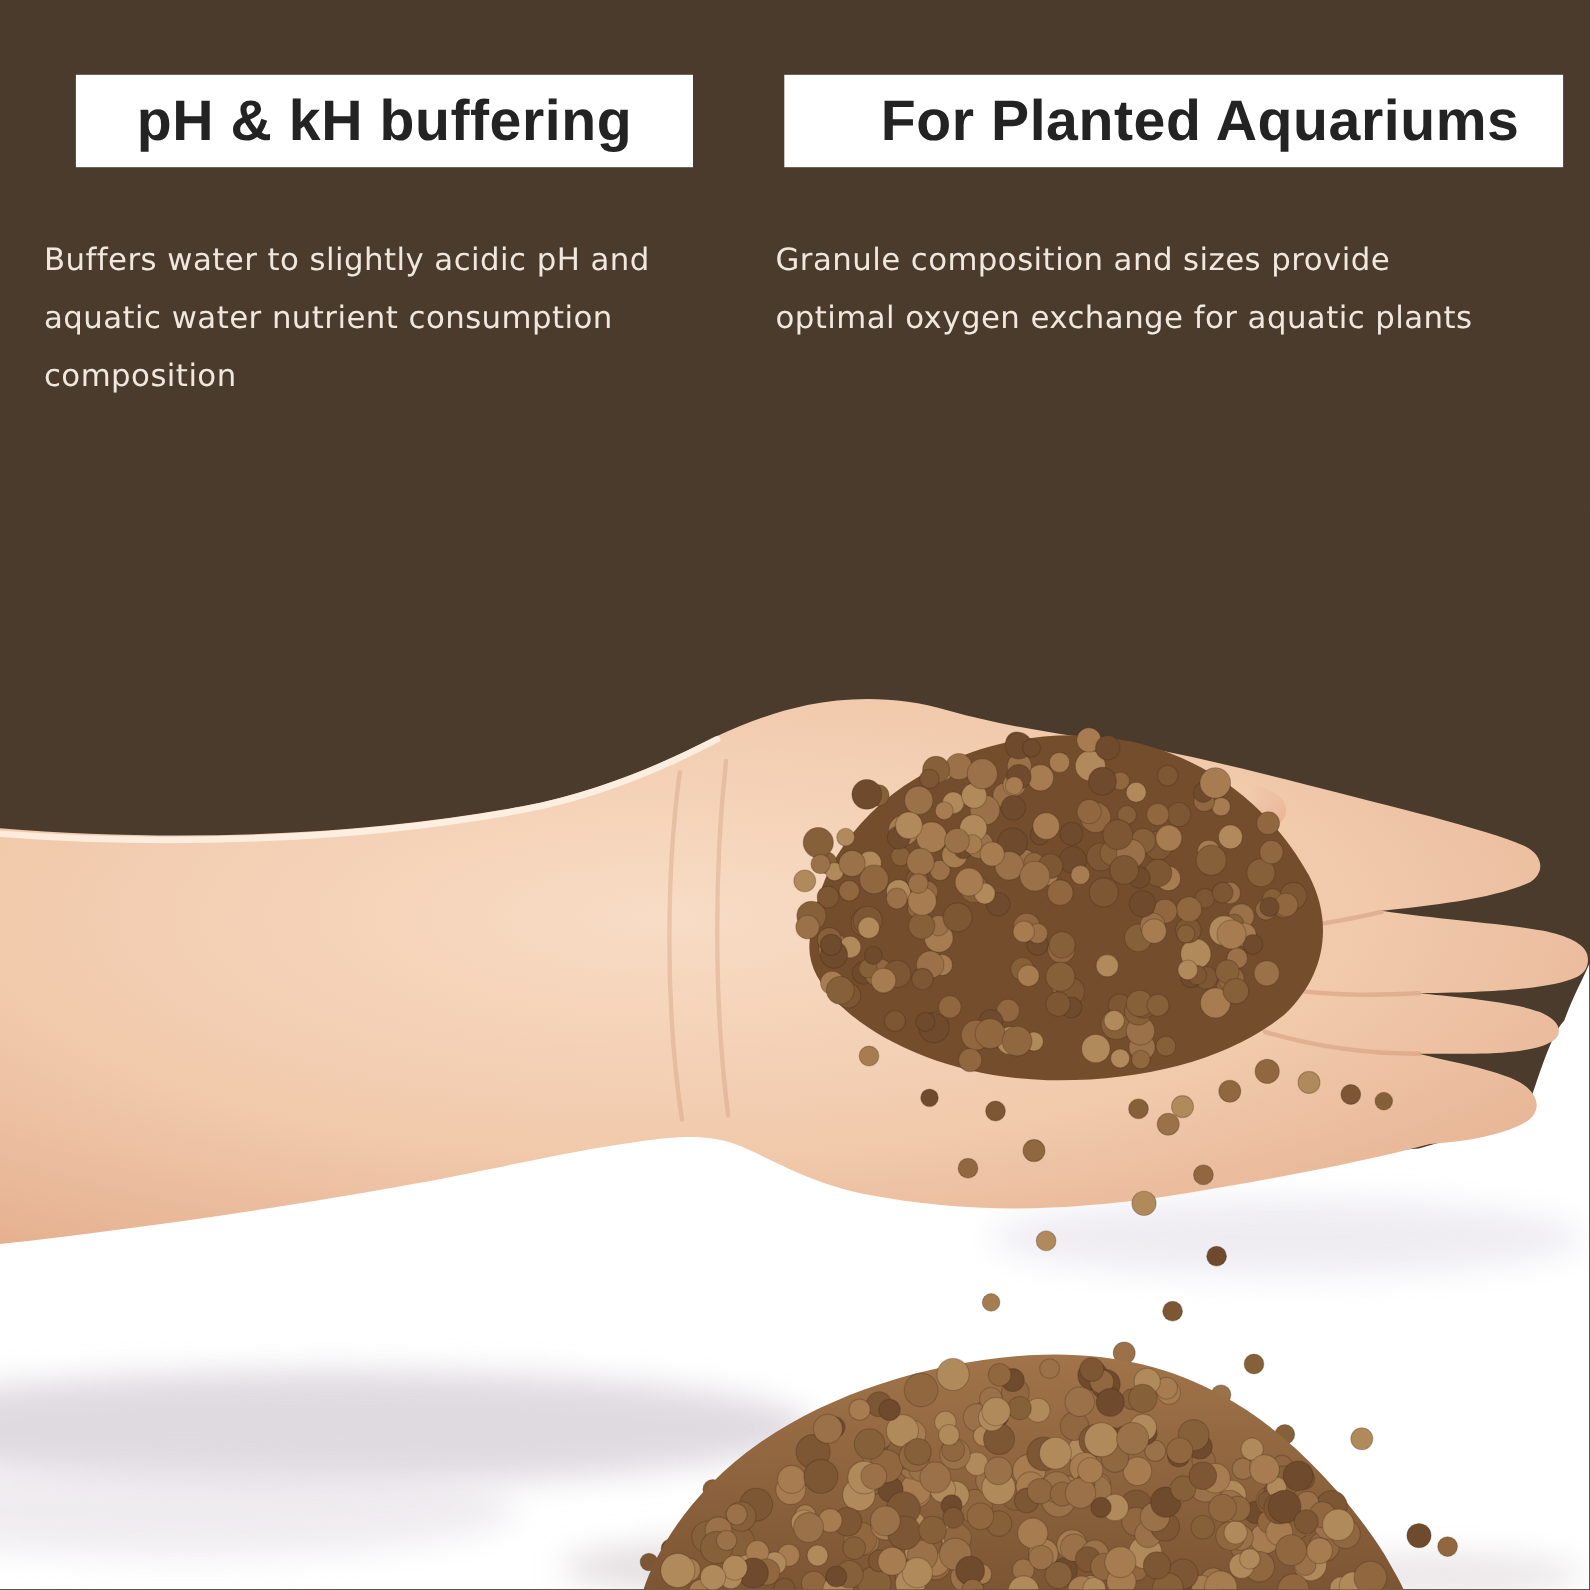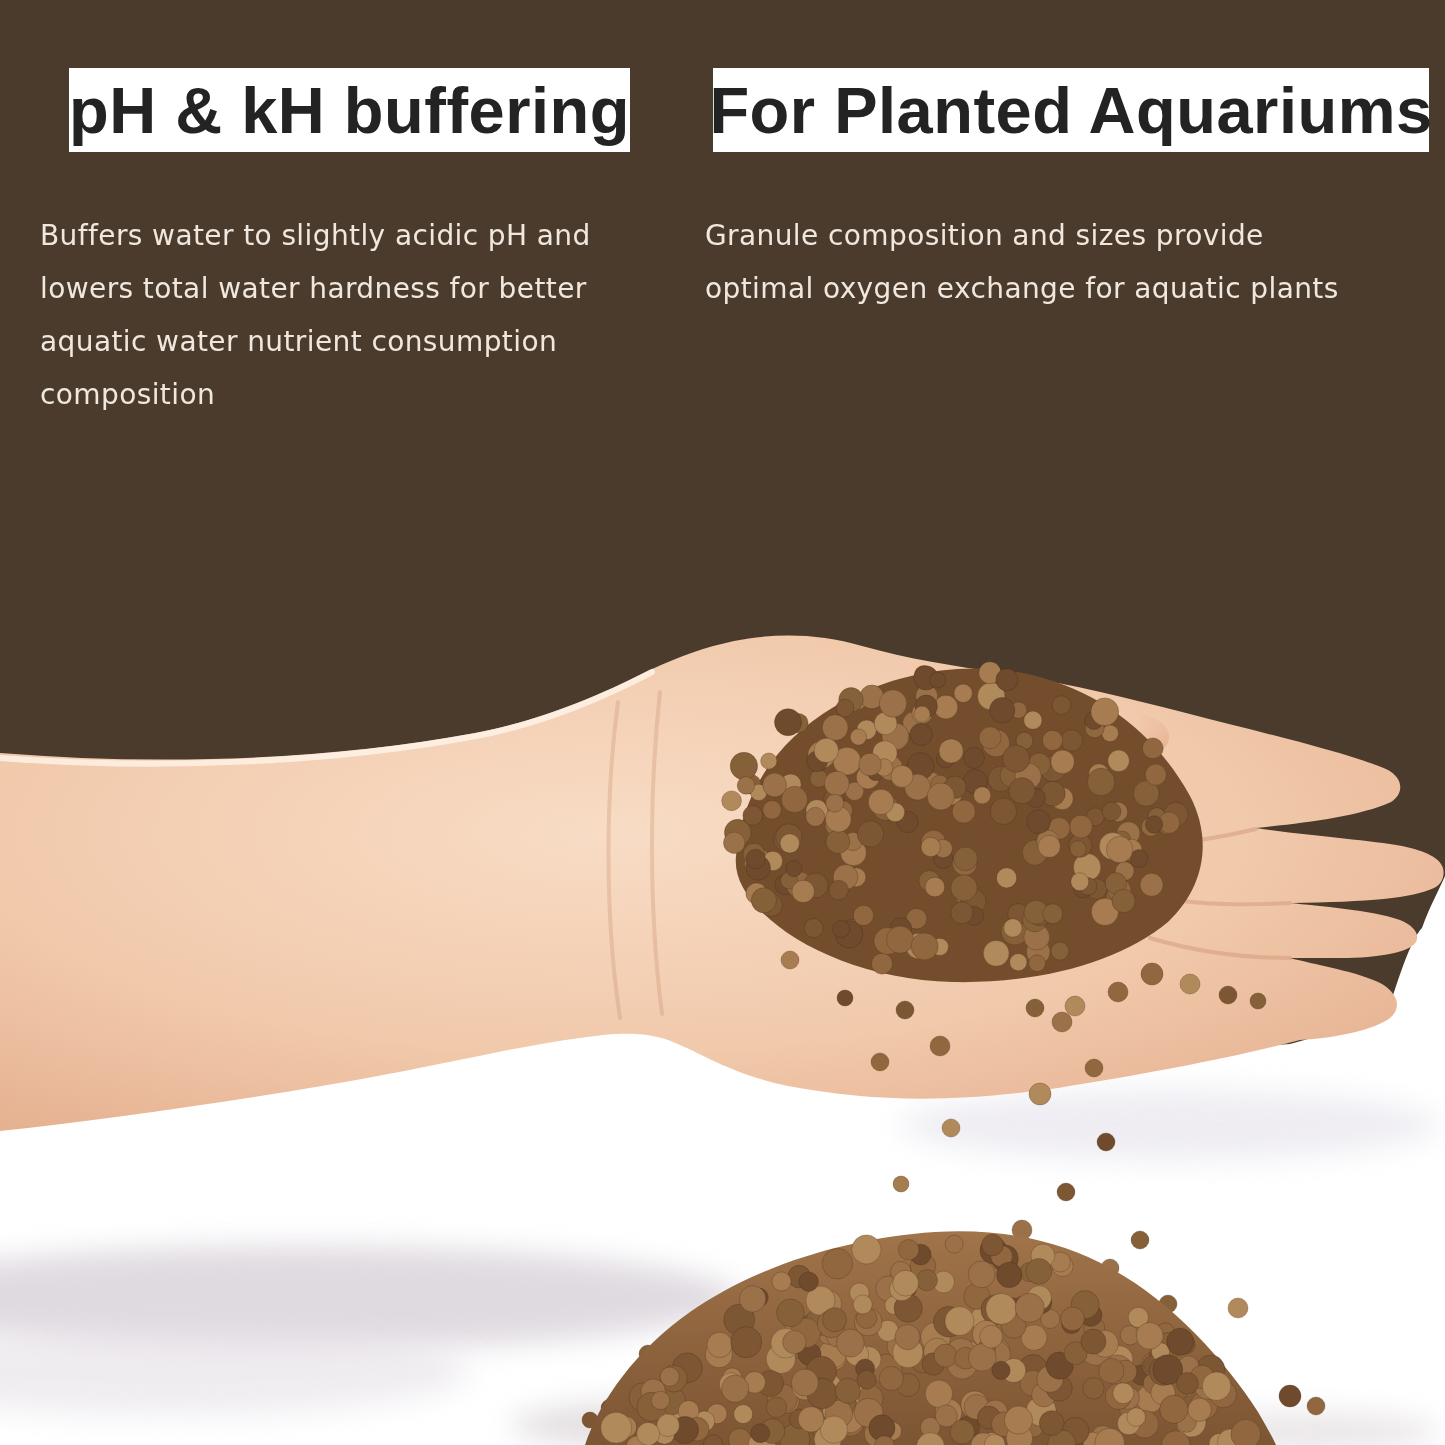--- a/index.html
+++ b/index.html
@@ -9,23 +9,23 @@
     font-family:"Liberation Sans",sans-serif;
   }
   #photo{position:absolute;left:0;top:0;}
 
   .header-box{
     position:absolute;top:68px;height:84px;
     background:var(--header-box-bg,#ffffff);
     display:flex;align-items:center;justify-content:center;
   }
   #left-header{left:69px;width:561px;}
-  #right-header{left:713px;width:716px;}
+  #right-header{left:713px;width:660px;padding-left:48px;}
   .header-box span{
-    font-weight:700;font-size:65px;letter-spacing:.5px;white-space:nowrap;
+    font-weight:700;font-size:52px;letter-spacing:.5px;white-space:nowrap;
     color:var(--header-text,#232323);
   }
 
   .body-text{
     position:absolute;top:209px;text-align:left;
     font-size:28px;line-height:53px;letter-spacing:.4px;
     color:var(--body-text,#f0e8de);
     font-family:"DejaVu Sans","Liberation Sans",sans-serif;
   }
   #left-body{left:40px;width:620px;}
@@ -658,21 +658,20 @@
 
   <div class="header-box" id="left-header">
     <span>pH &amp; kH buffering</span>
   </div>
   <div class="header-box" id="right-header">
     <span>For Planted Aquariums</span>
   </div>
 
   <div class="body-text" id="left-body">
       <div>Buffers water to slightly acidic pH and</div>
-      <div>lowers total water hardness for better</div>
       <div>aquatic water nutrient consumption</div>
       <div>composition</div>
     </div>
   <div class="body-text" id="right-body">
       <div>Granule composition and sizes provide</div>
       <div>optimal oxygen exchange for aquatic plants</div>
     </div>
 
 </div>
 

